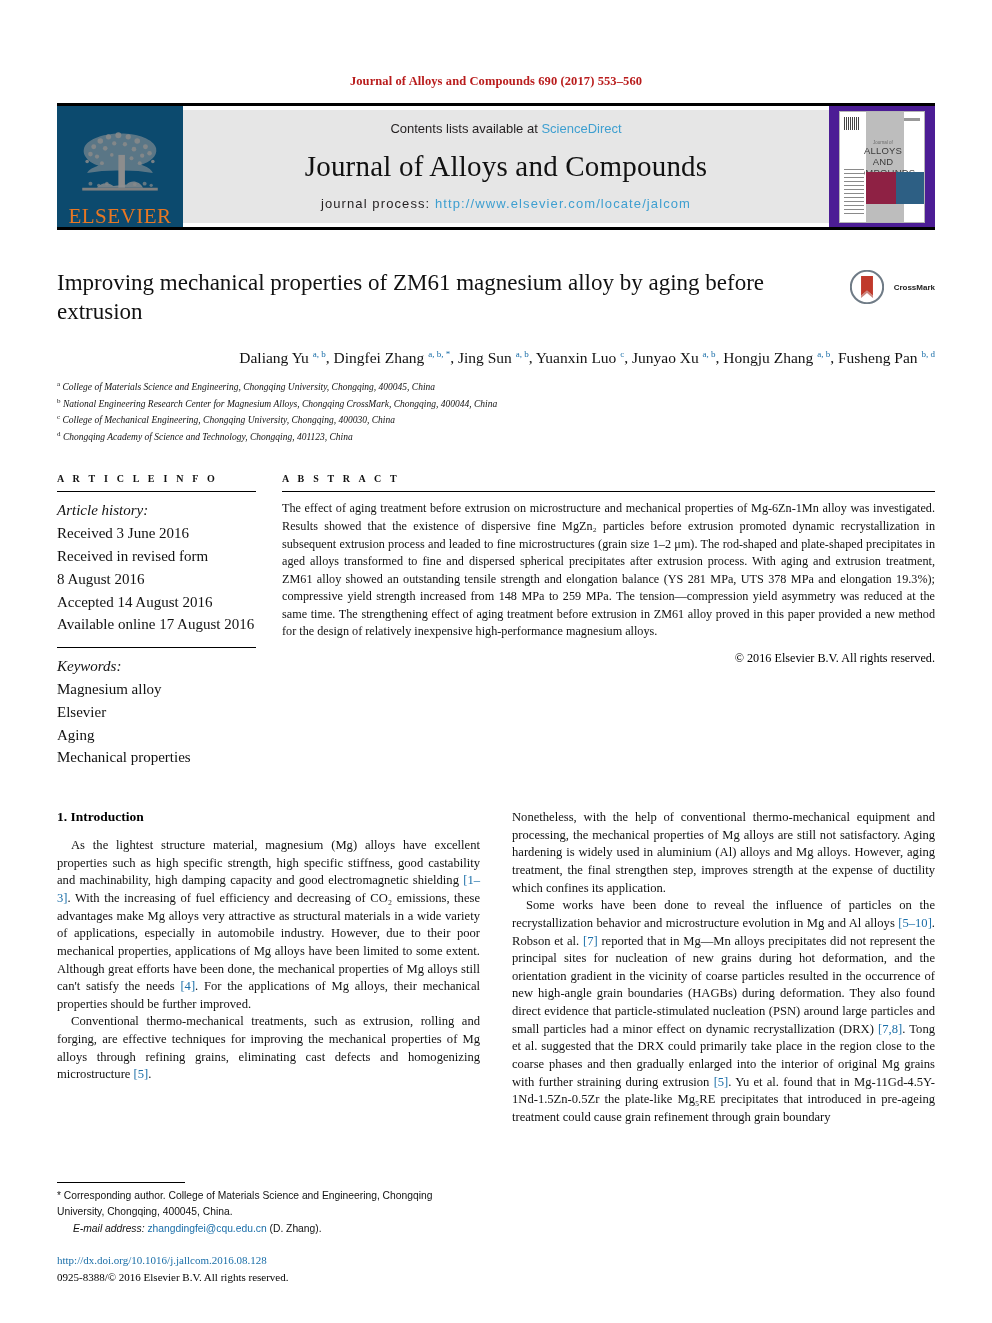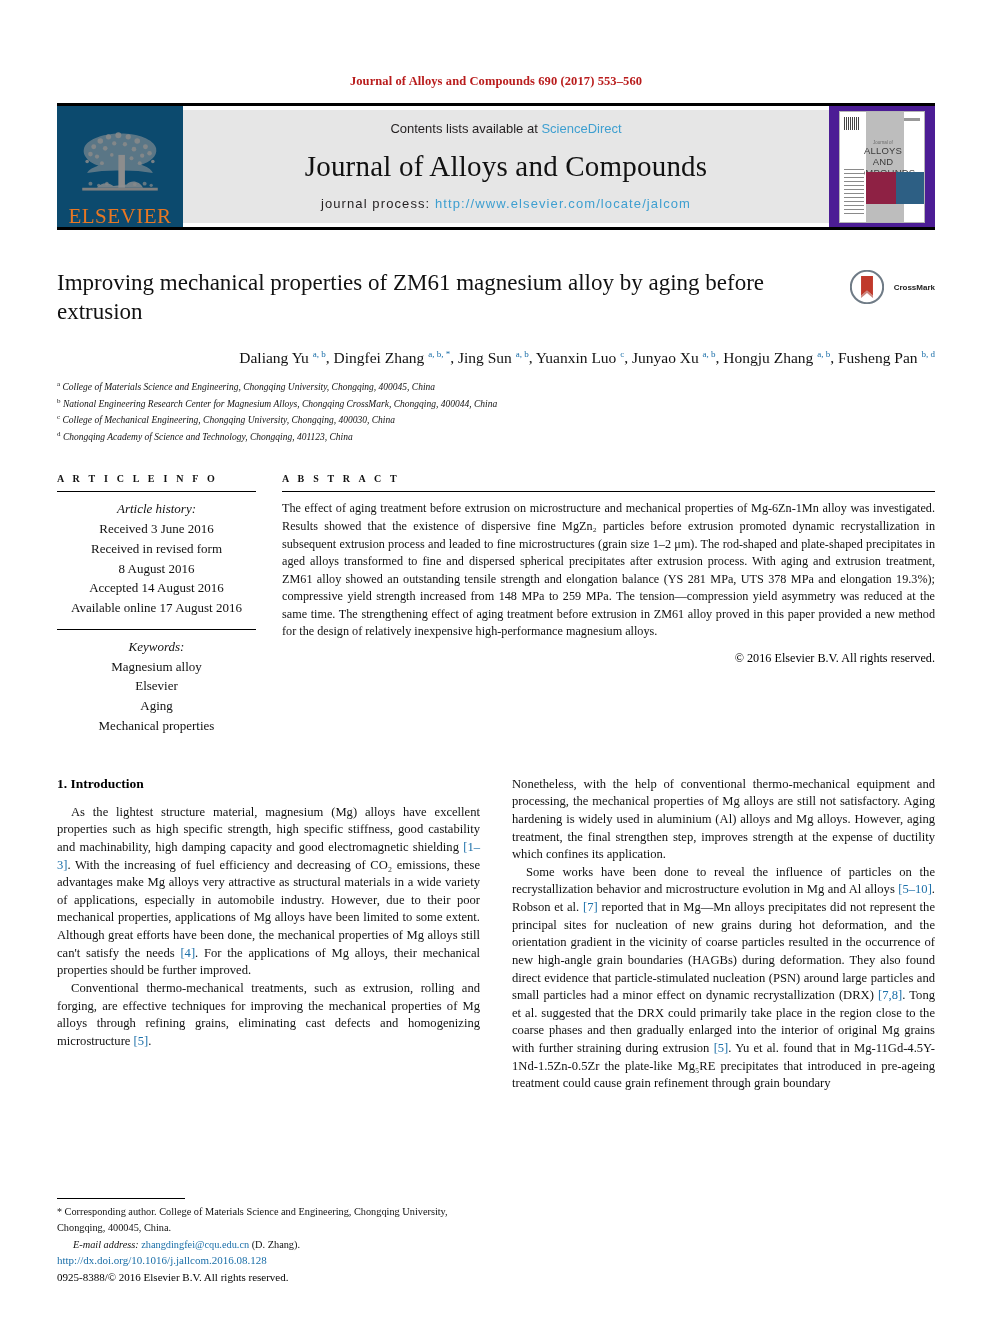--- a/index.html
+++ b/index.html
@@ -151,21 +151,21 @@
   .col-abs  { flex: 1 1 auto; }
   .sec-head {
     font-family: "Liberation Serif", serif;
     font-weight: bold;
     font-size: 10px;
     letter-spacing: 3.2px;
     color:#111;
   }
   .rule { border-top: 1.6px solid #000; margin-top: 7px; }
   .rule-thin { border-top: 1.2px solid #000; margin: 11px 0 7px 0; }
-  .info-body { font-family:"Liberation Serif", serif; font-size:13px; line-height:1.52; margin-top:7px; color:#111;text-align:center;}
+  .info-body { font-family:"Liberation Serif", serif; font-size:15px; line-height:1.52; margin-top:7px; color:#111;}
   .info-body .it { font-style: italic; }
   .abs-body {
     font-family:"Liberation Serif", serif;
     font-size: 12.2px;
     line-height: 1.44;
     text-align: justify;
     margin-top: 8px;
     color:#111;
   }
   .abs-copy { text-align: right; margin-top: 10px; font-size: 12.2px; font-family:"Liberation Serif",serif; }
@@ -197,26 +197,26 @@
   .ref { color:#1a6ea8; }
 
   
   .footnote {
     position:absolute;
     left: 57px;
     bottom: 38px;
     width: 423px;
   }
   .fn-rule { border-top: 1px solid #000; width: 128px; margin-bottom: 5px; }
-  .fn-text { font-family:Liberation Serif, serif; font-size:10.3px; line-height:1.46; color:#111; }
+  .fn-text { font-family:Liberation Sans, sans-serif; font-size:10.3px; line-height:1.46; color:#111; }
   .fn-text .star { font-size: 10px; }
   .fn-email { margin-top: 2px; text-indent: 16px; }
   .fn-email .lbl { font-style: italic; }
   .fn-email a, .link { color:#1a6ea8; text-decoration:none; }
-  .doi-block { margin-top: 0; font-family:"Liberation Serif",serif; font-size:11px; line-height:1.5;}
+  .doi-block { margin-top: 16px; font-family:"Liberation Serif",serif; font-size:11px; line-height:1.5;}
   .doi-block .doi { color:#1a6ea8; }
 </style>
 </head>
 <body>
 
 <div class="page">
 
   <div class="running-head">Journal of Alloys and Compounds 690 (2017) 553–560</div>
 
   <div class="masthead">

